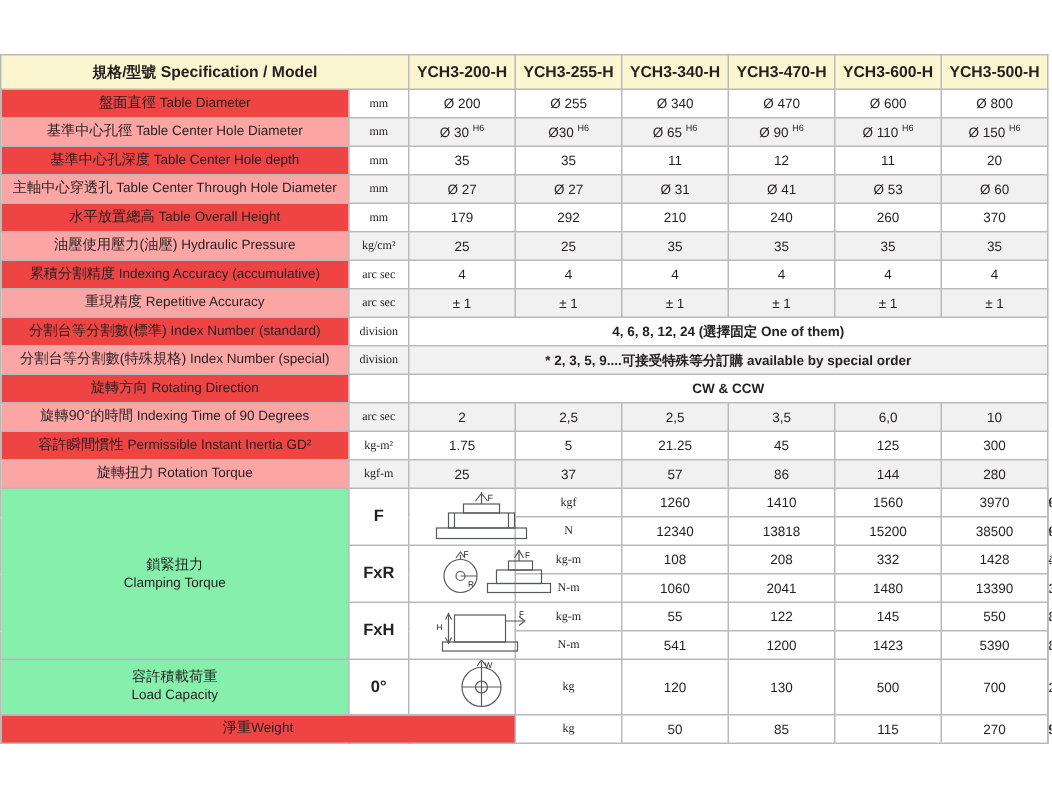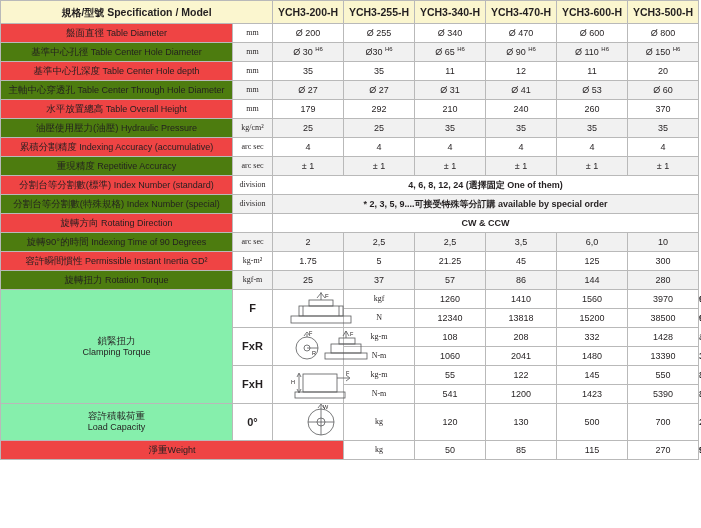--- a/index.html
+++ b/index.html
@@ -12,20 +12,21 @@
     width: 701px;
     height: 528px;
     overflow: hidden;
   }
   table.spec {
     border-collapse: collapse;
     table-layout: fixed;
     width: 628px;
     font-size: 9px;
     color: #231f20;
+    margin-top: 36px;
   }
   table.spec td, table.spec th {
     border: 1px solid #b9b9b9;
     padding: 0;
     vertical-align: middle;
     text-align: center;
     line-height: 1.15;
   }
   
   col.c-label { width: 232px; }
@@ -62,21 +63,21 @@
     background: #ffffff;
     color: #231f20;
     font-family: Liberation Serif, serif;
   }
   td.val {
     font-size: 9px;
     background: #ffffff;
     height: 18px;
   }
   tr.alt td { background: #f1f1f1; }
-  tr.alt td.label { background: #4d7c0f; }
+  tr.alt td.label { background: #fca5a5; }
   tr.alt td.unit { background: #f1f1f1; }
 
   td.span-all {
     font-size: 9px;
     font-weight: bold;
   }
   sup { font-size: 6px; vertical-align: super; }
 
   
   td.group-label {

